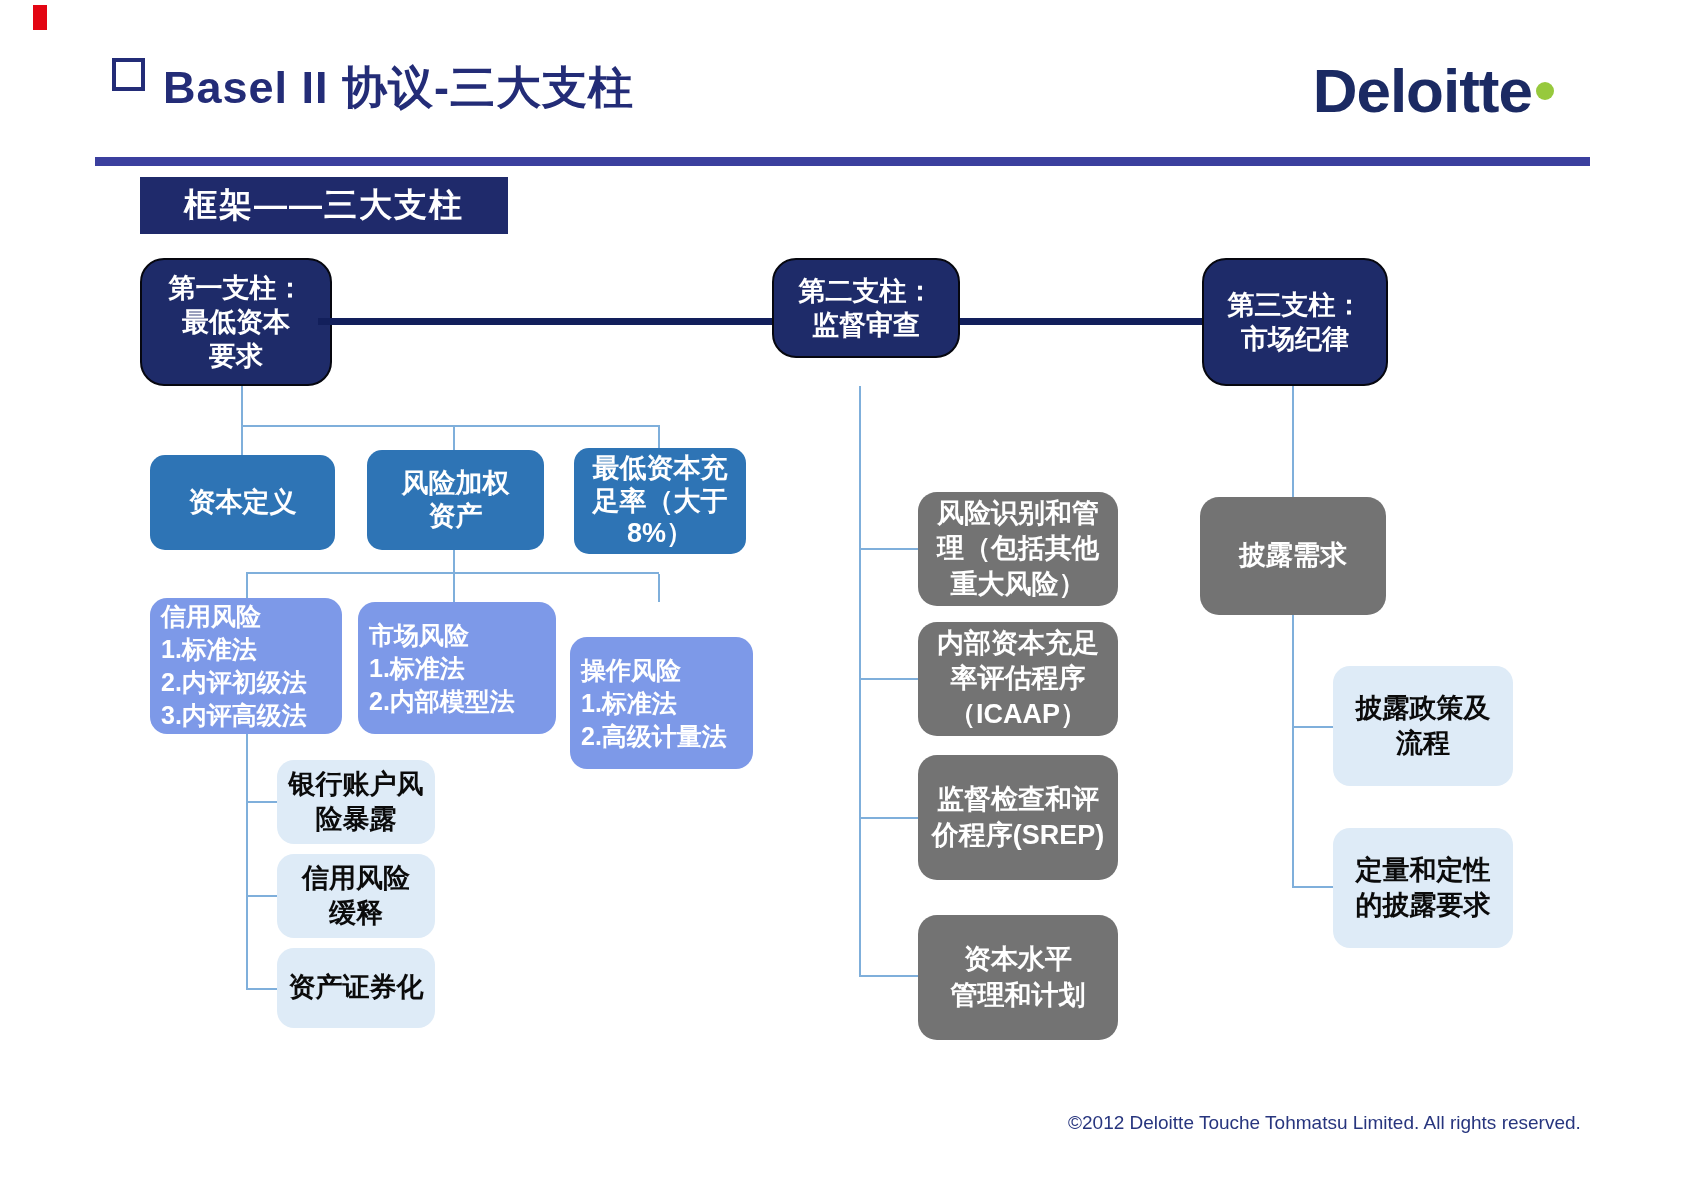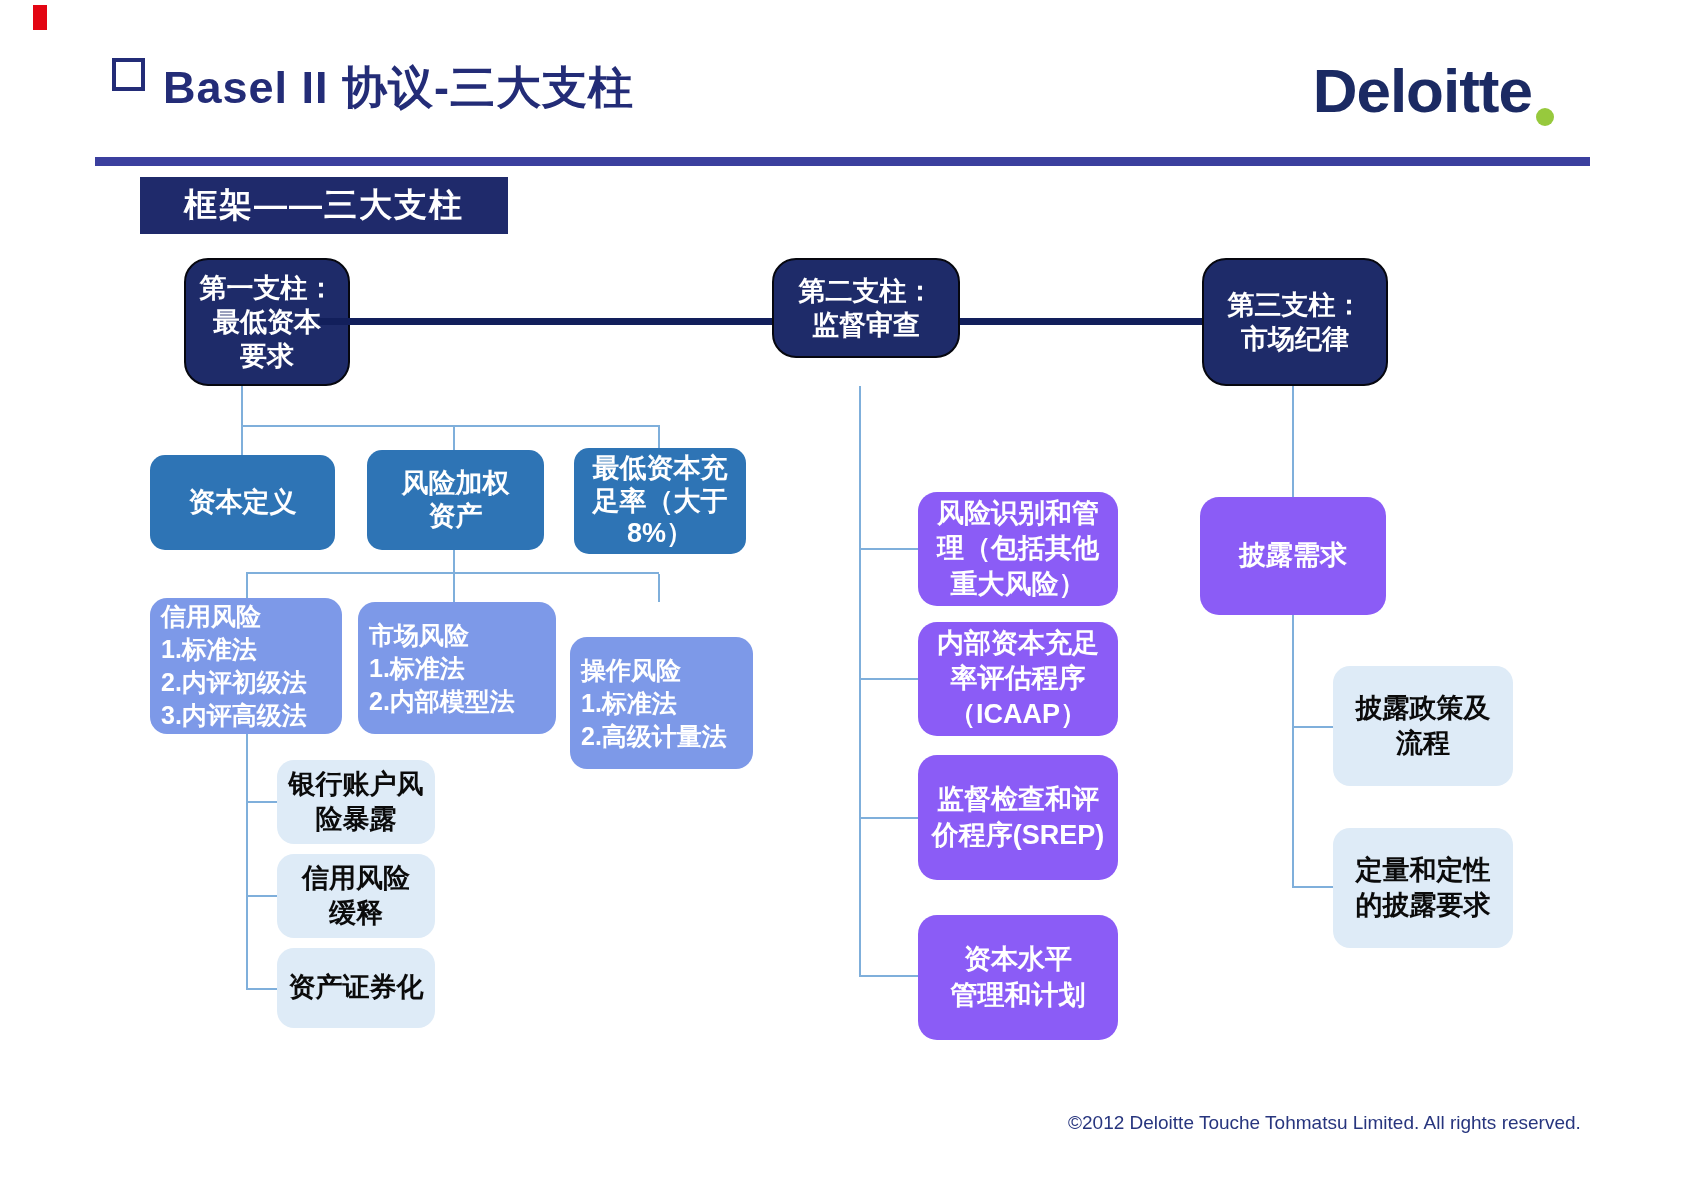--- a/index.html
+++ b/index.html
@@ -3,35 +3,35 @@
 <meta charset="utf-8">
 <style>
   html,body{margin:0;padding:0;}
   body{width:1684px;height:1190px;background:#ffffff;position:relative;overflow:hidden;
        font-family:"Liberation Sans","DejaVu Sans",sans-serif;}
   
   .red-marker{position:absolute;left:33px;top:5px;width:14px;height:25px;background:#e30613;}
   .title-row{position:absolute;left:112px;top:58px;display:flex;align-items:flex-start;}
   .bullet{display:inline-block;width:25px;height:25px;border:4px solid #232c77;margin-right:18px;}
   .title{font-size:45px;font-weight:bold;color:#232c77;letter-spacing:1px;white-space:nowrap;}
-  .logo{position:absolute;right:130px;top:55px;display:flex;align-items:flex-end;}
+  .logo{position:absolute;right:130px;top:55px;display:flex;align-items:center;}
   .logo-text{font-size:62px;font-weight:bold;color:#1b2a63;letter-spacing:-1px;}
   .logo-dot{display:inline-block;width:18px;height:18px;border-radius:50%;background:#97c93d;margin-left:4px;}
   .divider{position:absolute;left:95px;top:157px;width:1495px;height:9px;background:#3b3f9e;}
   .banner{position:absolute;left:140px;top:177px;width:368px;height:57px;background:#1f2a6b;
           display:flex;align-items:center;justify-content:center;}
   .banner span{color:#ffffff;font-size:33px;font-weight:bold;letter-spacing:2px;}
   
   .bx{position:absolute;display:flex;align-items:center;justify-content:center;box-sizing:border-box;}
   .bx span{white-space:pre-line;text-align:center;}
   .navy{background:#1e2b69;border:2px solid #06070f;border-radius:24px;}
   .navy span{color:#ffffff;font-size:27px;font-weight:bold;line-height:1.26;}
   .mid{background:#2e74b5;border-radius:15px;}
   .mid span{color:#ffffff;font-size:27px;font-weight:bold;line-height:1.22;}
-  .mid2{background:#8b5cf6;border-radius:19px;}
+  .mid2{background:#737373;border-radius:19px;}
   .mid2 span{color:#ffffff;font-size:27px;font-weight:bold;line-height:1.3;}
   .peri{background:#7d99e8;border-radius:17px;justify-content:flex-start;padding-left:11px;}
   .peri span{color:#ffffff;font-size:25px;font-weight:bold;line-height:1.32;text-align:left;}
   .lite{background:#deebf7;border-radius:17px;}
   .lite span{color:#0b0b0b;font-size:27px;font-weight:bold;line-height:1.3;}
   
   .ln{position:absolute;background:#7fafdb;}
   .thick{position:absolute;background:#121f5b;height:7px;}
   .footer{position:absolute;left:1068px;top:1112px;font-size:19px;color:#27357e;}
 </style>
@@ -49,21 +49,21 @@
   <span class="logo-text">Deloitte</span>
   <span class="logo-dot"></span>
 </div>
 
 <div class="divider"></div>
 
 <div class="banner">
   <span>框架——三大支柱</span>
 </div>
 
-<div class="bx navy" style="left:140px;top:258px;width:166px;height:128px;margin-left:44px;">
+<div class="bx navy" style="left:140px;top:258px;width:192px;height:128px;">
   <span>第一支柱：
 最低资本
 要求</span>
 </div>
 <div class="bx navy" style="left:772px;top:258px;width:188px;height:100px;">
   <span>第二支柱：
 监督审查</span>
 </div>
 <div class="bx navy" style="left:1202px;top:258px;width:186px;height:128px;">
   <span>第三支柱：

